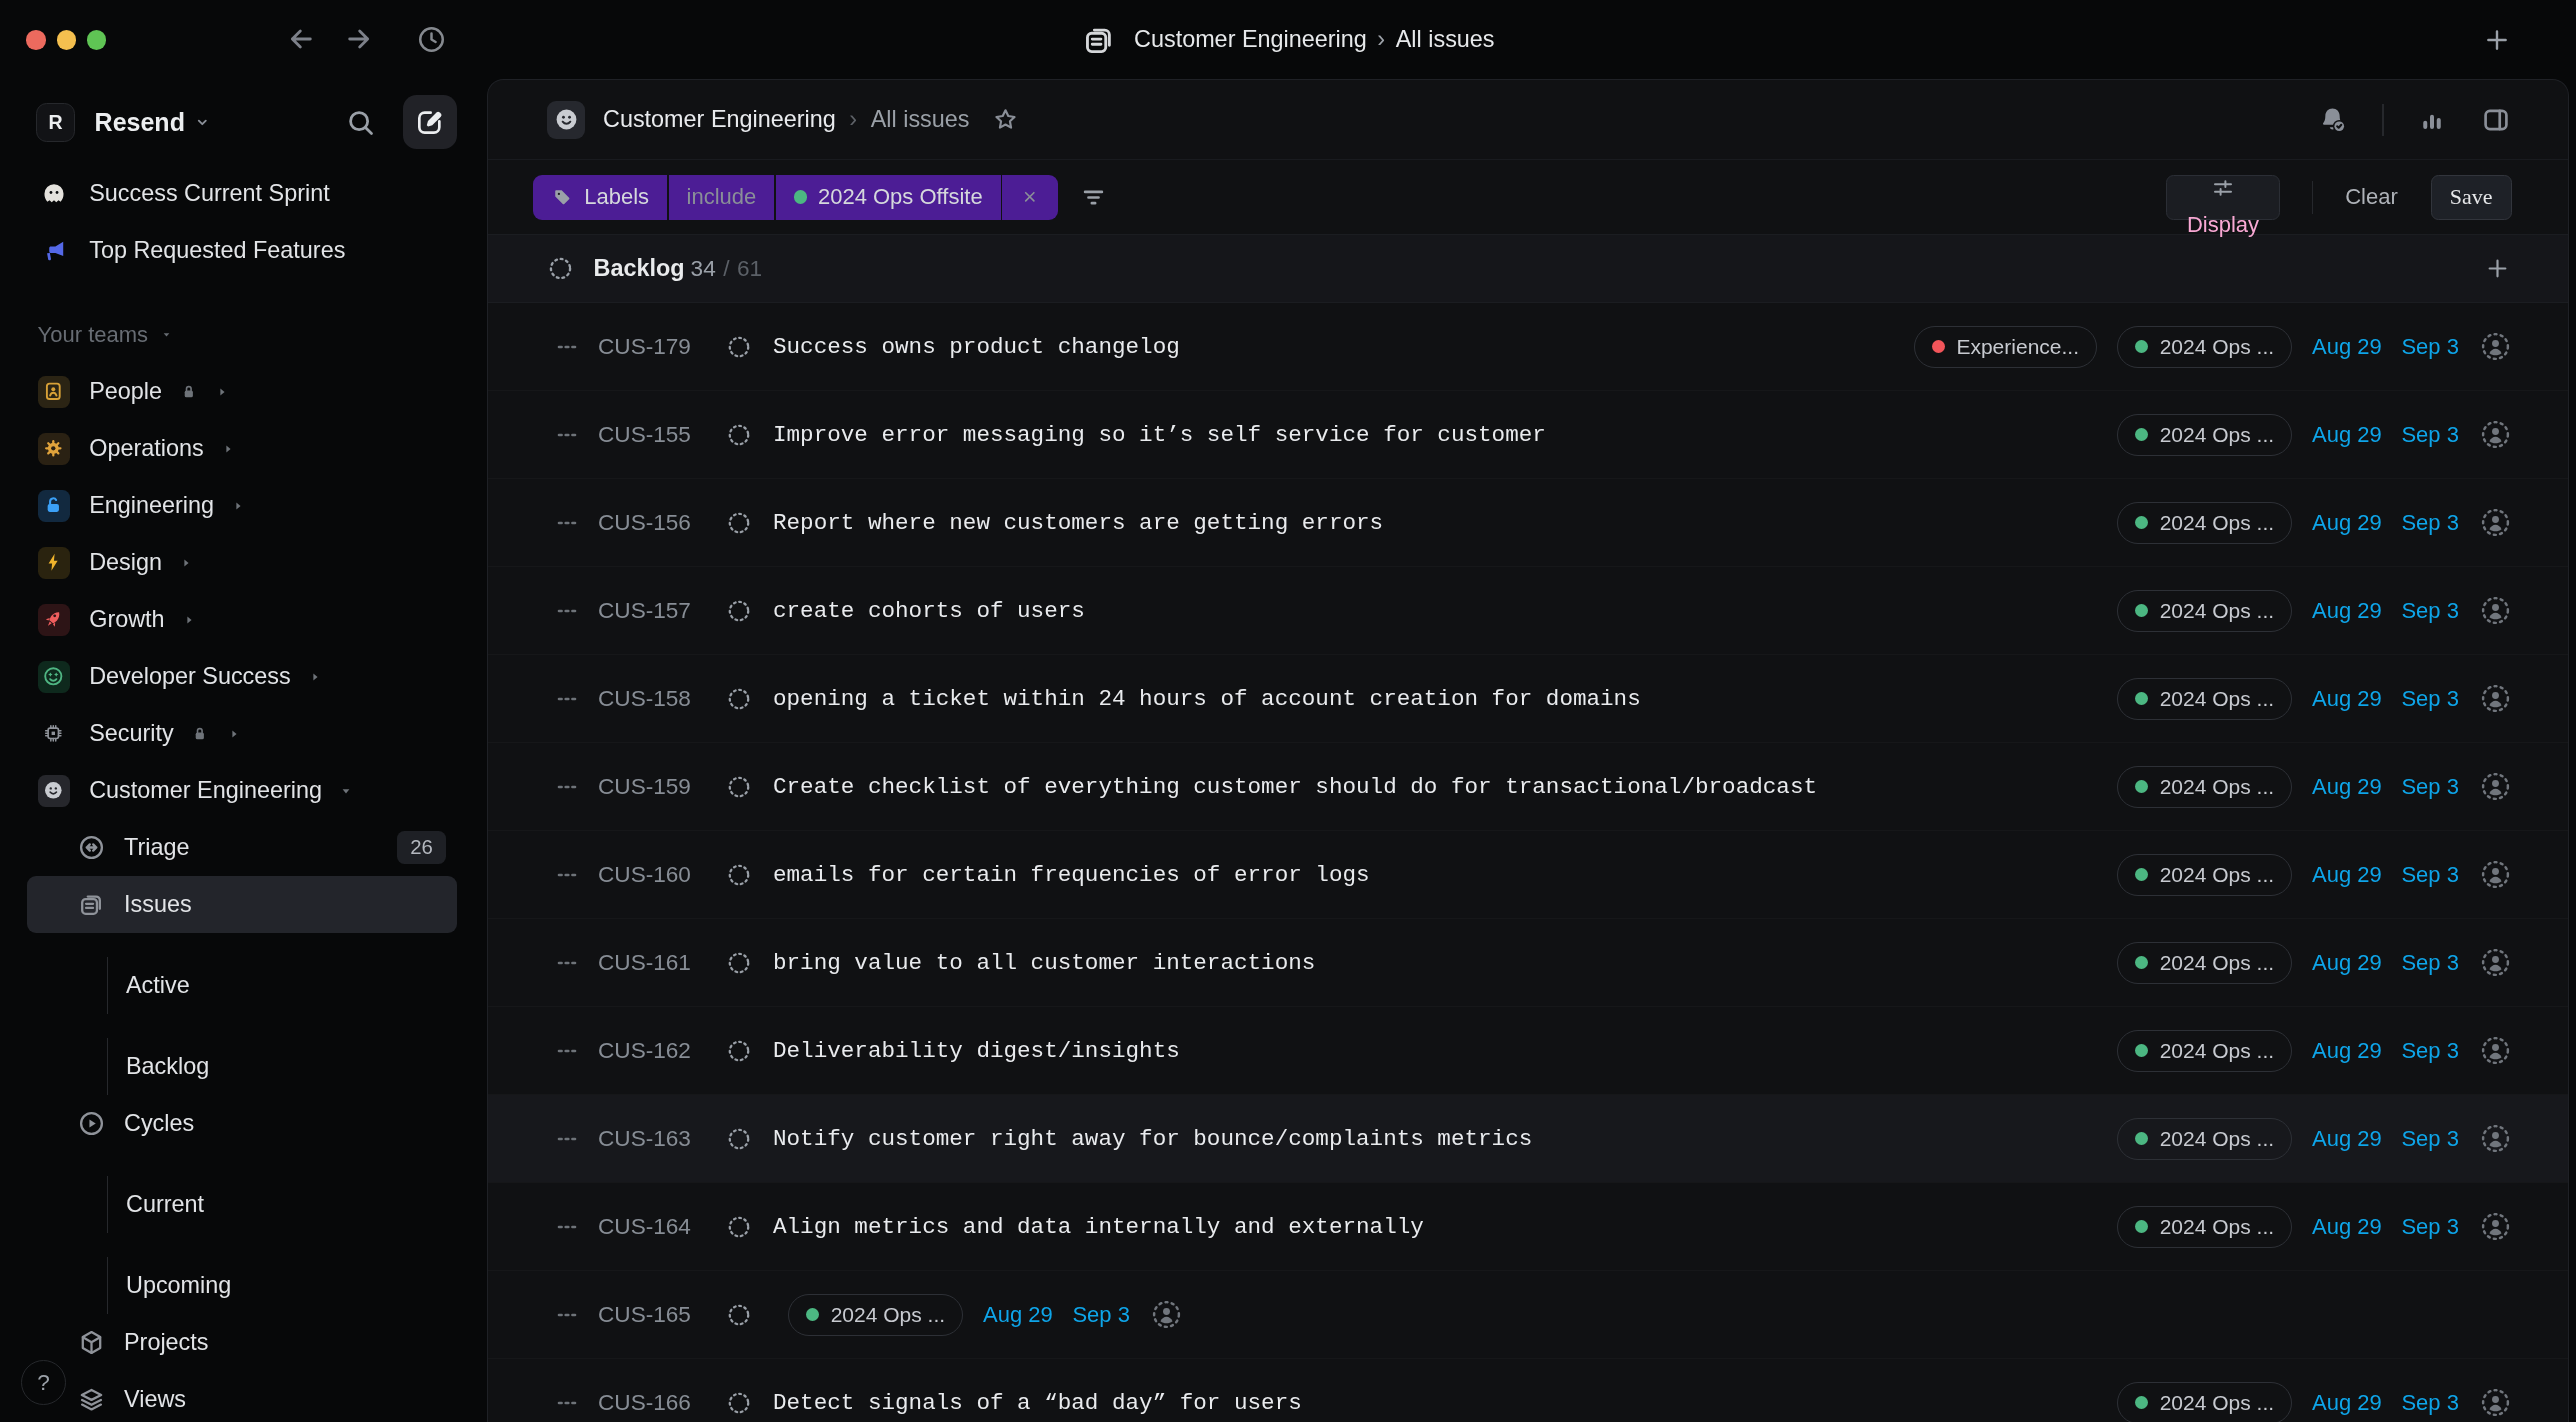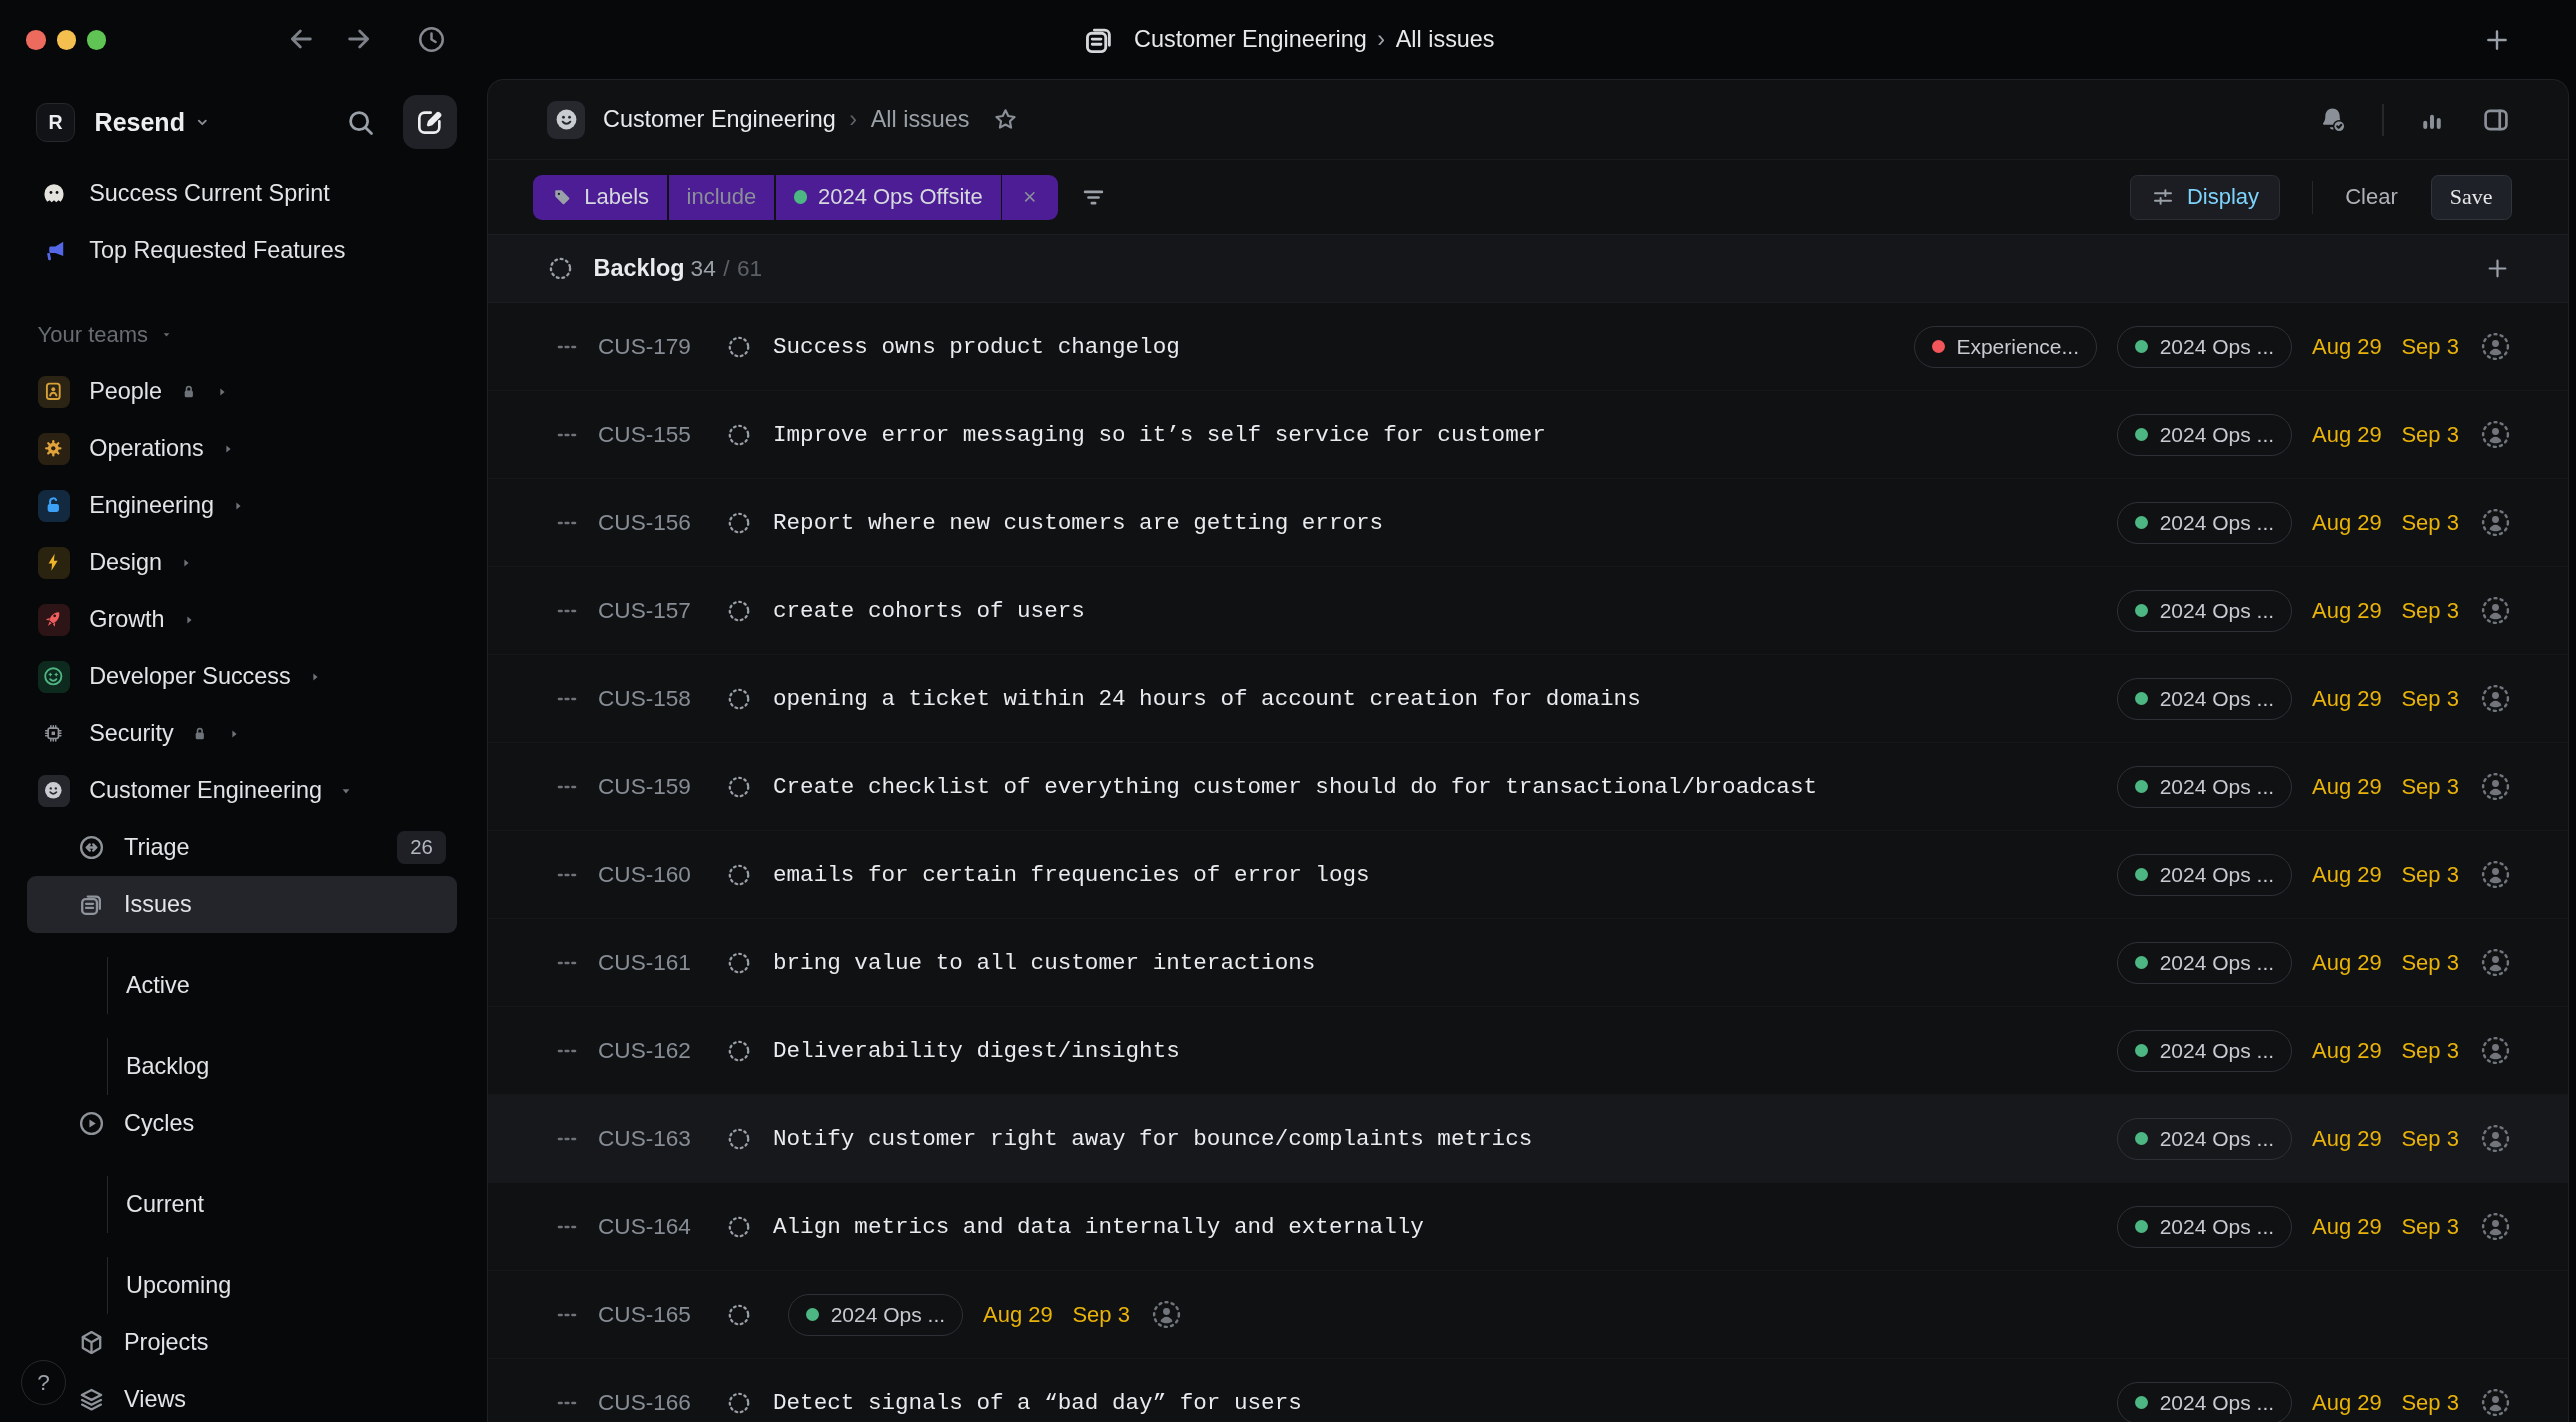--- a/index.html
+++ b/index.html
@@ -76,21 +76,21 @@
   .chip-seg { background:#4c1d95; display:flex; align-items:center; padding:0 18px; font-size:22px; color:#d5d8dc; gap:10.6px; }
   .chip-seg:first-child { border-radius:9px 0 0 9px; }
   .chip-seg:last-child { border-radius:0 9px 9px 0; }
   .chip-seg .tag { width:22.6px; height:22.6px; color:#9aa0a8; }
   .chip-op { color:#8a8f98; }
   .chip-dot { width:13.6px; height:13.6px; border-radius:50%; display:inline-block; }
   .chip-x { width:19.6px; height:19.6px; color:#8a8f98; }
   .funnel { width:27px; height:27px; color:#9aa0a8; margin-left:22.6px; }
   .fb-right { margin-left:auto; display:flex; align-items:center; }
   .display-btn { height:45px; display:flex; align-items:center; gap:12px; padding:0 19.6px; background:#1b1d22;
-    border:0.8px solid #2b2e35; border-radius:7.5px; font-size:22px; color:#7dd3fc; }
+    border:0.8px solid #2b2e35; border-radius:7.5px; font-size:22px; color:#f9a8d4;flex-direction:column; }
   .display-btn .icn { width:24px; height:24px; color:#9aa0a8; }
   .fb-div { width:1.5px; height:33px; background:#26282c; margin:0 32px; }
   .clear-btn { font-size:22px; color:#aeb2b8; margin-right:33px; }
   .save-btn { height:45px; display:flex; align-items:center; padding:0 18px; background:#1e2127;
     border:0.8px solid #32353c; border-radius:7.5px; font-size:22px; color:#e6e7e9;font-family:Liberation Serif, serif; }
 
   .section-header { height:69px; background:#15161a; border-top:0.8px solid #1b1d21; border-bottom:0.8px solid #1b1d21;
     display:flex; align-items:center; padding:0 56px 0 59px; }
   .sh-status { width:27px; height:27px; color:#9aa0a8; }
   .sh-name { margin-left:19.6px; font-size:23.4px; font-weight:600; color:#e9ebed; }
@@ -102,21 +102,21 @@
   .issue-row { height:88px; display:flex; align-items:center; padding:0 56px 0 66px; border-bottom:0.8px solid #161719; }
   .issue-row.hl { background:#17181c; }
   .prio { width:26px; height:26px; color:#6e7379; margin-right:18px; }
   .iid { width:128px; font-size:22.6px; color:#878d95; }
   .istatus { width:26px; height:26px; color:#9aa0a8; margin-right:21px; }
   .ititle { font-size:22.6px; font-weight:500; color:#e9ebee; white-space:nowrap; overflow:hidden; flex:1;font-family:Liberation Mono, monospace; }
   .irt { display:flex; align-items:center; gap:19.6px; margin-left:15px; }
   .pill { height:42px; display:flex; align-items:center; gap:11.3px; padding:0 17.4px; border:0.8px solid #2d3036;
     border-radius:21px; font-size:21px; color:#c7cad0; white-space:nowrap; }
   .pill .dot { width:13px; height:13px; border-radius:50%; display:inline-block; }
-  .idate { font-size:22px; color:#eab308; }
+  .idate { font-size:22px; color:#0ea5e9; }
   .iavatar { width:33px; height:33px; color:#71767d; }
 </style>
 </head>
 <body>
 
 <div id="titlebar">
   <div class="traffic">
     <span class="tl-close"></span>
     <span class="tl-min"></span>
     <span class="tl-zoom"></span>

